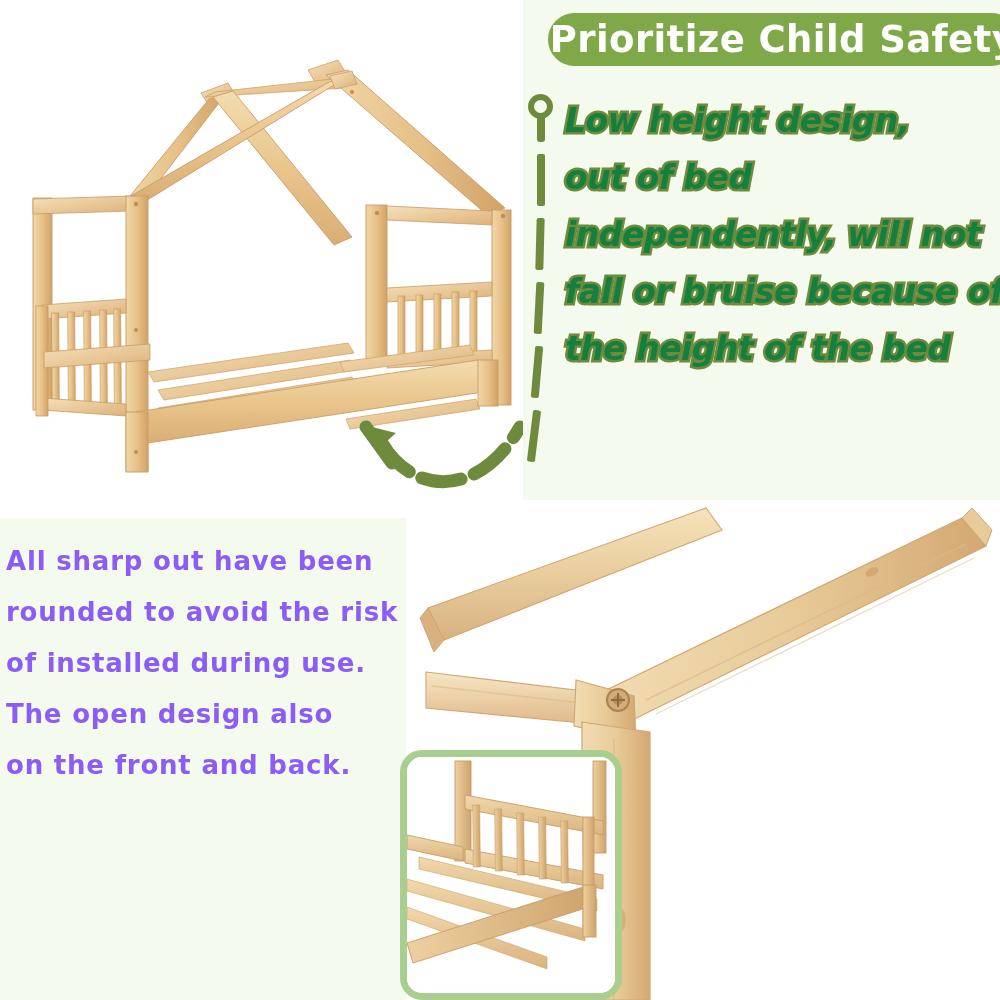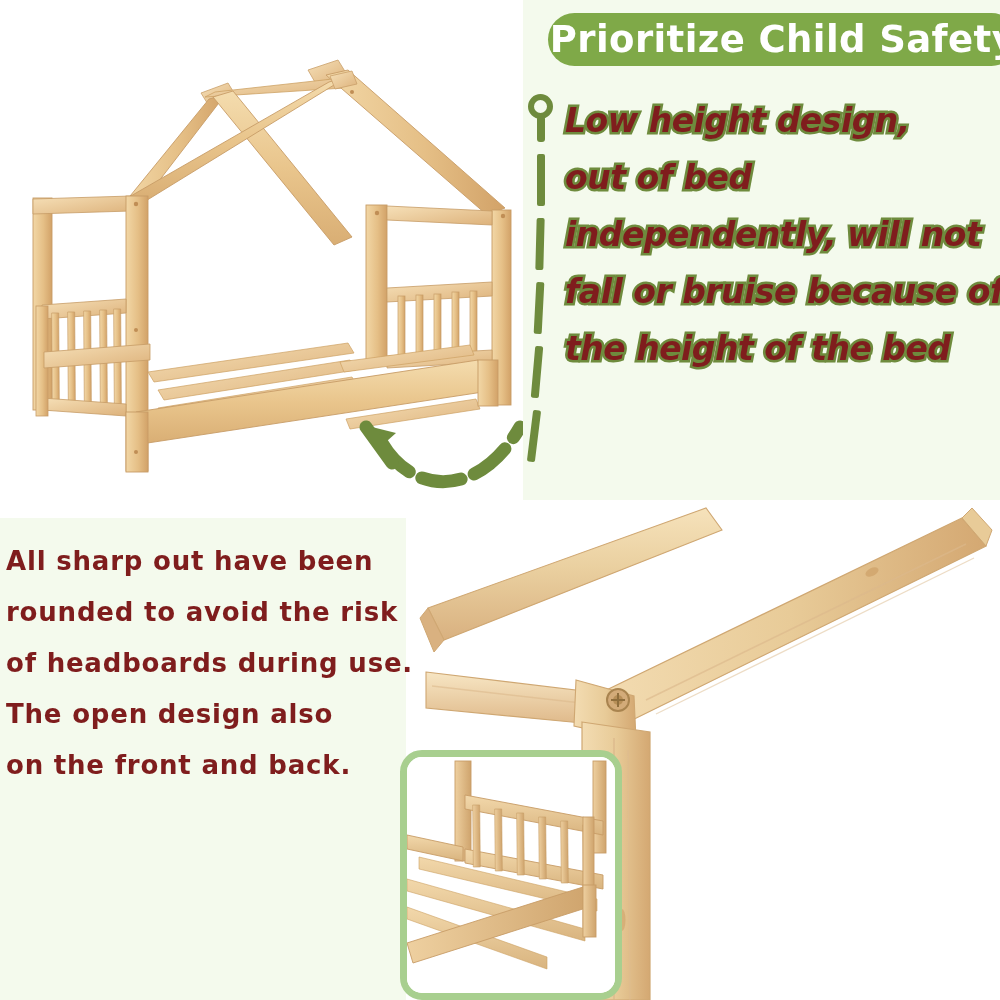--- a/index.html
+++ b/index.html
@@ -63,38 +63,38 @@
   .callout-lines {
     position:absolute; left:40px; top:0px; width:435px;
   }
   .oline {
     font-family:"DejaVu Sans", sans-serif;
     font-weight:bold;
     font-style:italic;
     font-size:33px;
     line-height:57px;
     height:57px;
-    color:#7f1d1d;
+    color:#15803d;
     white-space:nowrap;
     -webkit-text-stroke:5px #6e8b3d;
     paint-order:stroke fill;
     letter-spacing:-0.5px;
   }
 
   
   .para {
     position:absolute; left:6px; top:536px; width:400px;
   }
   .pline {
     font-family:"DejaVu Sans", sans-serif;
     font-weight:bold;
     font-size:26px;
     line-height:51px;
     height:51px;
-    color:#7f1d1d;
+    color:#8b5cf6;
     white-space:nowrap;
     letter-spacing:0.8px;
   }
 
   
   .photo-detail {
     position:absolute; left:406px; top:500px; width:594px; height:500px;
     background:#ffffff;
     overflow:hidden;
   }
@@ -333,18 +333,18 @@
 
       <polygon points="0,186 176,130 182,150 6,206" fill="url(#iB)" stroke="#c79c66" stroke-width="0.9"></polygon>
 
       <rect x="176" y="128" width="13" height="52" fill="url(#iB)" stroke="#c79c66" stroke-width="0.9"></rect>
     </svg>
   </div>
 
   <div class="para">
     <div class="pline">All sharp out have been</div>
     <div class="pline">rounded to avoid the risk</div>
-    <div class="pline">of headboards during use.</div>
+    <div class="pline">of installed during use.</div>
     <div class="pline">The open design also</div>
     <div class="pline">on the front and back.</div>
   </div>
 
 </div>
 
 </body></html>

